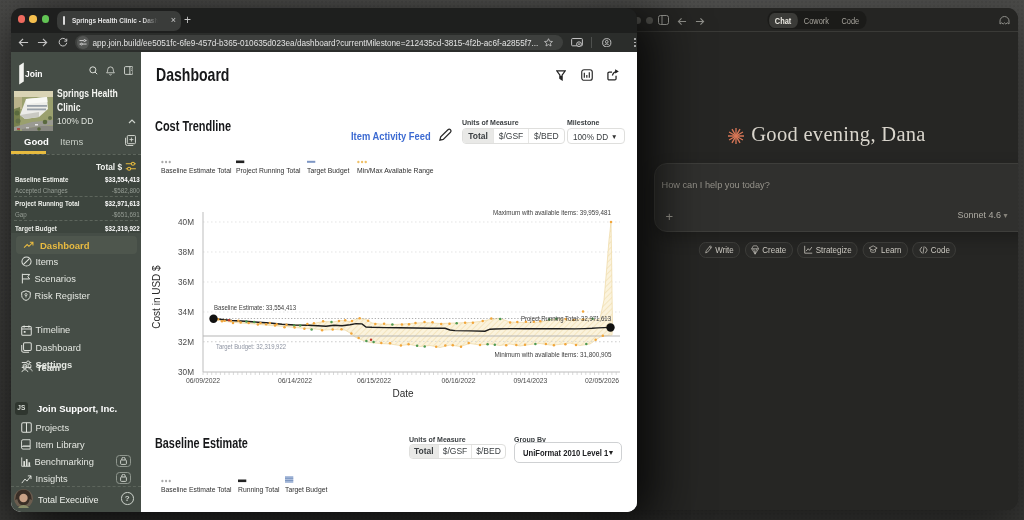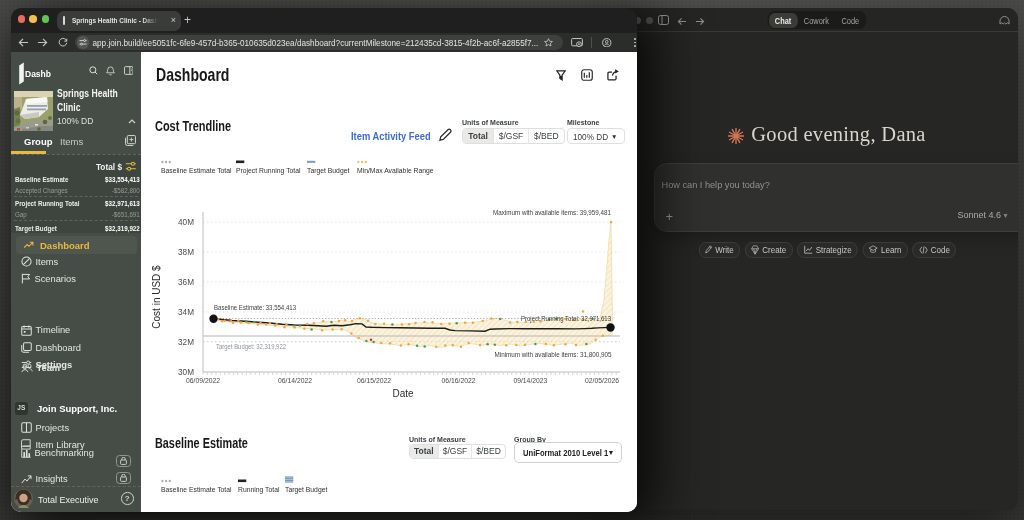--- a/index.html
+++ b/index.html
@@ -175,21 +175,21 @@
     </svg>
     <div style="position:absolute;left:623px;top:5.5px;width:1.8px;height:1.8px;border-radius:50%;background:#c6c6c6;"></div>
     <div style="position:absolute;left:623px;top:9px;width:1.8px;height:1.8px;border-radius:50%;background:#c6c6c6;"></div>
     <div style="position:absolute;left:623px;top:12.5px;width:1.8px;height:1.8px;border-radius:50%;background:#c6c6c6;"></div>
   </div>
   <div class="app">
     <div class="sidebar">
       <svg style="position:absolute;left:7px;top:10px;" width="7" height="23" viewBox="0 0 7 23">
         <path d="M1.2 3.5 L5.8 0.5 V19.5 L1.2 22.5 Z" fill="#f2f3ef"></path>
       </svg>
-      <div style="position:absolute;left:14px;top:16.5px;font-size:8.5px;font-weight:bold;color:#fff;">Dashb</div>
+      <div style="position:absolute;left:14px;top:16.5px;font-size:8.5px;font-weight:bold;color:#fff;">Join</div>
       <svg style="position:absolute;left:78px;top:14px;" width="9" height="9" viewBox="0 0 11 11">
         <circle cx="4.7" cy="4.7" r="3.7" fill="none" stroke="#dfe2dc" stroke-width="1.2"></circle>
           <path d="M7.4 7.4 L10 10" stroke="#dfe2dc" stroke-width="1.2"></path>
       </svg>
       <svg style="position:absolute;left:95px;top:13.5px;" width="9" height="10" viewBox="0 0 11 12">
         <path d="M5.5 1 a3.4 3.4 0 0 1 3.4 3.4 c0 2.4 0.9 3.2 1.4 3.8 H0.7 c0.5-0.6 1.4-1.4 1.4-3.8 A3.4 3.4 0 0 1 5.5 1 Z" fill="none" stroke="#dfe2dc" stroke-width="1"></path>
         <path d="M4.2 10 a1.4 1.4 0 0 0 2.6 0" fill="none" stroke="#dfe2dc" stroke-width="1"></path>
       </svg>
       <svg style="position:absolute;left:112.5px;top:13.5px;" width="9.5" height="9" viewBox="0 0 12 11">
         <rect x="0.6" y="0.6" width="10.8" height="9.8" rx="1.5" fill="none" stroke="#dfe2dc" stroke-width="1.1"></rect>
@@ -215,21 +215,21 @@
         <circle cx="25" cy="38" r="1.8" fill="#5a6a3e"></circle>
         <rect x="3" y="37.2" width="3" height="1.6" fill="#b04038"></rect>
           <rect x="21" y="33" width="3" height="1.5" fill="#e8e8e8"></rect>
         <rect x="12" y="36" width="3" height="1.5" fill="#ccc"></rect>
       </svg>
       <div style="position:absolute;left:46px;top:35px;width:95px;font-size:10.5px;line-height:13.5px;font-weight:bold;color:#f4f5f1;transform:scaleX(0.82);transform-origin:left top;">Springs Health Clinic</div>
       <div style="position:absolute;left:46px;top:64px;font-size:8.5px;color:#dde1da;">100% DD</div>
       <svg style="position:absolute;left:117px;top:67px;" width="8" height="5" viewBox="0 0 8 5">
           <path d="M1 4 L4 1 L7 4" fill="none" stroke="#cdd2cb" stroke-width="1.2"></path>
         </svg>
-      <div style="position:absolute;left:13px;top:84px;font-size:9.5px;font-weight:bold;color:#fff;">Group</div>
+      <div style="position:absolute;left:13px;top:84px;font-size:9.5px;font-weight:bold;color:#fff;">Good</div>
       <div style="position:absolute;left:49px;top:84px;font-size:9.5px;color:#c8cec6;">Items</div>
       <svg style="position:absolute;left:114px;top:83px;" width="11" height="11" viewBox="0 0 12 12">
         <rect x="2.5" y="0.6" width="8.9" height="8.9" rx="1" fill="none" stroke="#dfe2dc" stroke-width="1"></rect>
         <path d="M0.6 3 v6.5 a2 2 0 0 0 2 2 H9" fill="none" stroke="#dfe2dc" stroke-width="1"></path>
         <path d="M7 2.8 v4.4 M4.8 5 h4.4" stroke="#dfe2dc" stroke-width="0.9"></path>
       </svg>
       <div style="position:absolute;left:0;top:99px;width:35px;height:2.5px;background:#e7bb3f;"></div>
       <div style="position:absolute;left:0;top:101.8px;width:130px;height:79.5px;background:#3d453e;border-top:1px dashed #5f675e;">
         <div style="position:absolute;right:19px;top:7px;font-size:8.3px;font-weight:bold;color:#f0f2ee;">Total $</div>
         <svg style="position:absolute;right:4px;top:6px;" width="12" height="11" viewBox="0 0 13 12">
@@ -272,20 +272,28 @@
             <line x1="2.6" y1="9.4" x2="9.4" y2="2.6" stroke="#dfe2dc" stroke-width="1.1"></line>
           </svg>
           <span>Items</span>
         </div>
       <div class="mrow" style="top:218.2px;">
           <svg width="10" height="11" viewBox="0 0 11 12">
             <path d="M1.5 0.8 V11.4 M1.5 1.5 H9.5 L7.5 4 9.5 6.5 H1.5" fill="none" stroke="#dfe2dc" stroke-width="1.1"></path>
           </svg>
           <span>Scenarios</span>
         </div>
+      <div class="mrow" style="top:235.4px;">
+          <svg width="10" height="11" viewBox="0 0 11 12">
+            <path d="M5.5 0.8 L10.2 2.5 V6 c0 3-2.2 4.6-4.7 5.4 C3 10.6 0.8 9 0.8 6 V2.5 Z" fill="none" stroke="#dfe2dc" stroke-width="1.1"></path>
+            <circle cx="5.5" cy="5" r="1.2" fill="none" stroke="#dfe2dc" stroke-width="0.9"></circle>
+            <path d="M5.5 6.2 v2" stroke="#dfe2dc" stroke-width="0.9"></path>
+          </svg>
+          <span>Risk Register</span>
+        </div>
       <div class="mrow" style="top:269.8px;">
           <svg width="11" height="11" viewBox="0 0 12 12">
             <rect x="0.8" y="1.6" width="10.4" height="9.6" rx="1.2" fill="none" stroke="#dfe2dc" stroke-width="1.1"></rect>
             <path d="M3.4 0.5 v2.4 M8.6 0.5 v2.4 M0.8 4.4 h10.4" stroke="#dfe2dc" stroke-width="1.1"></path>
             <path d="M3 6.5 h2 v2 h-2 Z" fill="#dfe2dc"></path>
           </svg>
           <span>Timeline</span>
         </div>
       <div class="mrow" style="top:287px;">
           <svg width="11" height="11" viewBox="0 0 12 12">
@@ -319,21 +327,21 @@
             <line x1="6" y1="0.8" x2="6" y2="11.2" stroke="#dfe2dc" stroke-width="1.1"></line>
           </svg>
           <span>Projects</span>
         </div>
       <div class="mrow" style="top:384.2px;">
           <svg width="11" height="11" viewBox="0 0 12 12">
             <path d="M2.2 11 a1.6 1.6 0 0 1 0-3.2 H10 V0.8 H2.2 a1.6 1.6 0 0 0-1.6 1.6 V9.4 M2.2 7.8 H10 V11 H2.2" fill="none" stroke="#dfe2dc" stroke-width="1"></path>
           </svg>
           <span>Item Library</span>
         </div>
-      <div class="mrow" style="top:392px;">
+      <div class="mrow" style="top:401px;">
           <svg width="10" height="10" viewBox="0 0 11 11">
             <path d="M0.8 0.5 V10.2 H10.5" fill="none" stroke="#dfe2dc" stroke-width="1"></path>
             <rect x="2.6" y="4.5" width="1.8" height="5.7" fill="#dfe2dc"></rect>
             <rect x="5.4" y="2.2" width="1.8" height="8" fill="#dfe2dc"></rect>
             <rect x="8.2" y="5.8" width="1.8" height="4.4" fill="#dfe2dc"></rect>
           </svg>
           <span>Benchmarking</span>
         </div>
       <div class="mrow" style="top:418.6px;">
           <svg width="11" height="9" viewBox="0 0 12 10">

